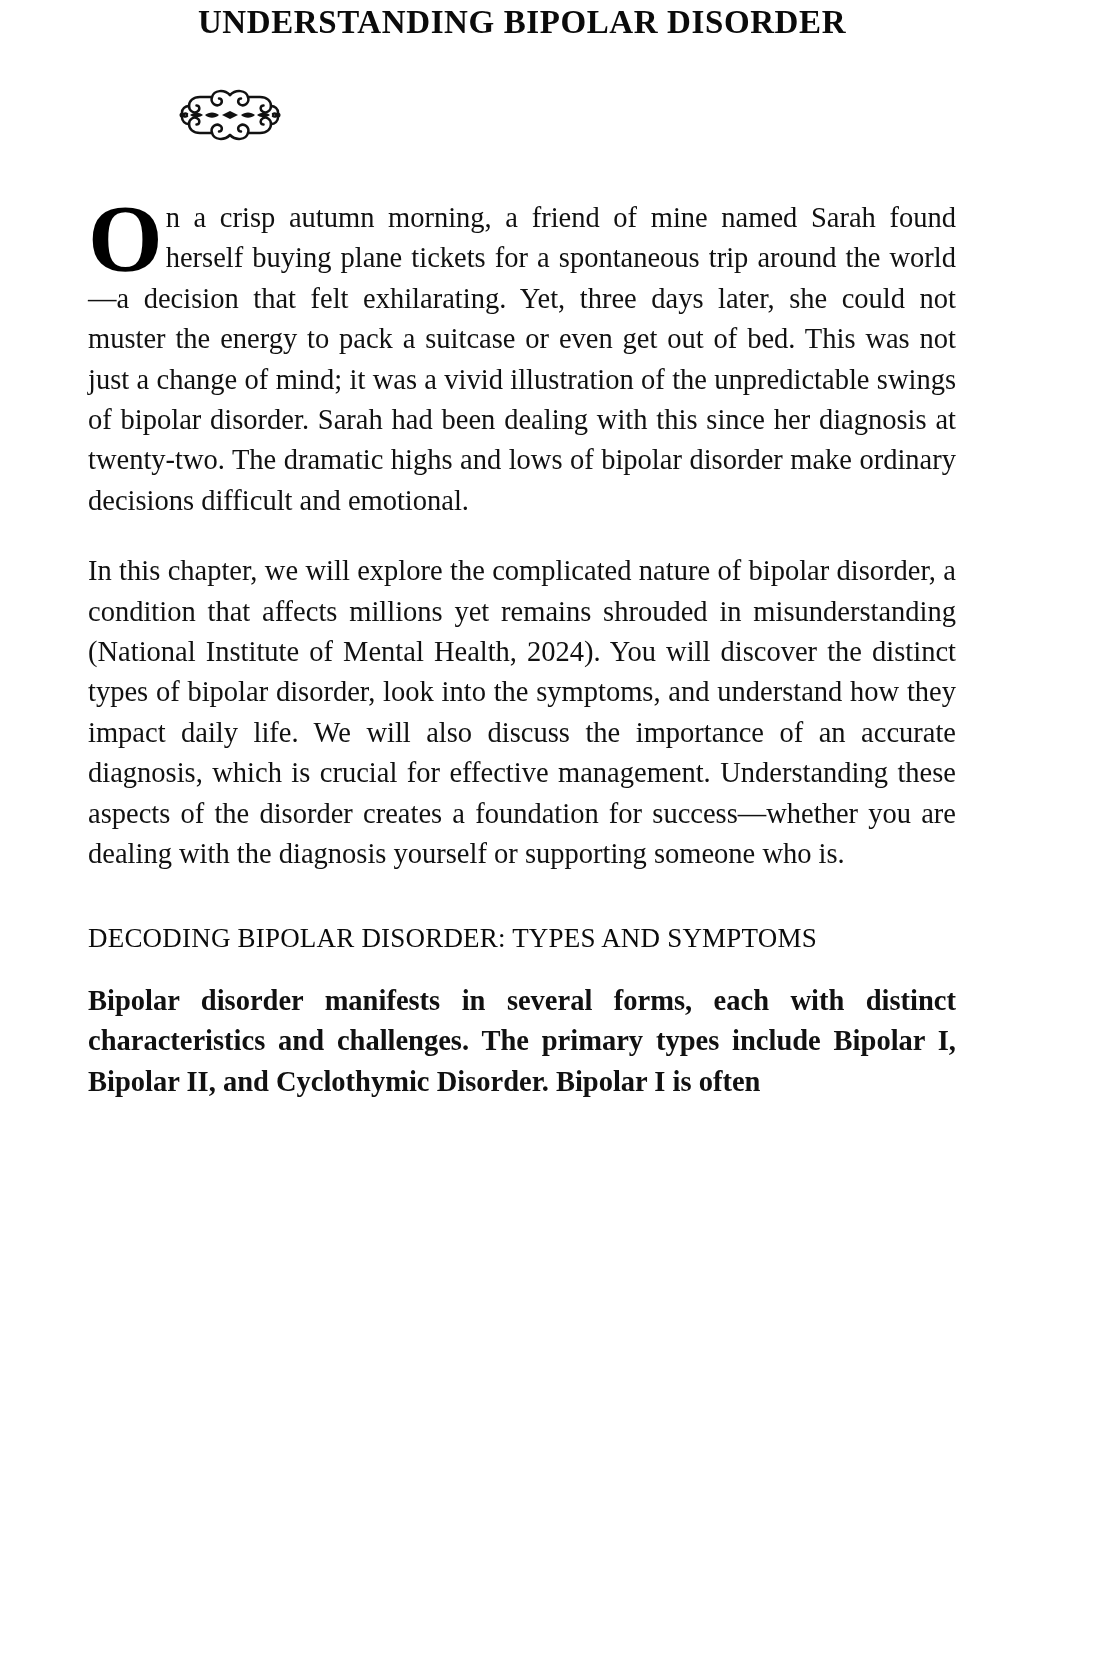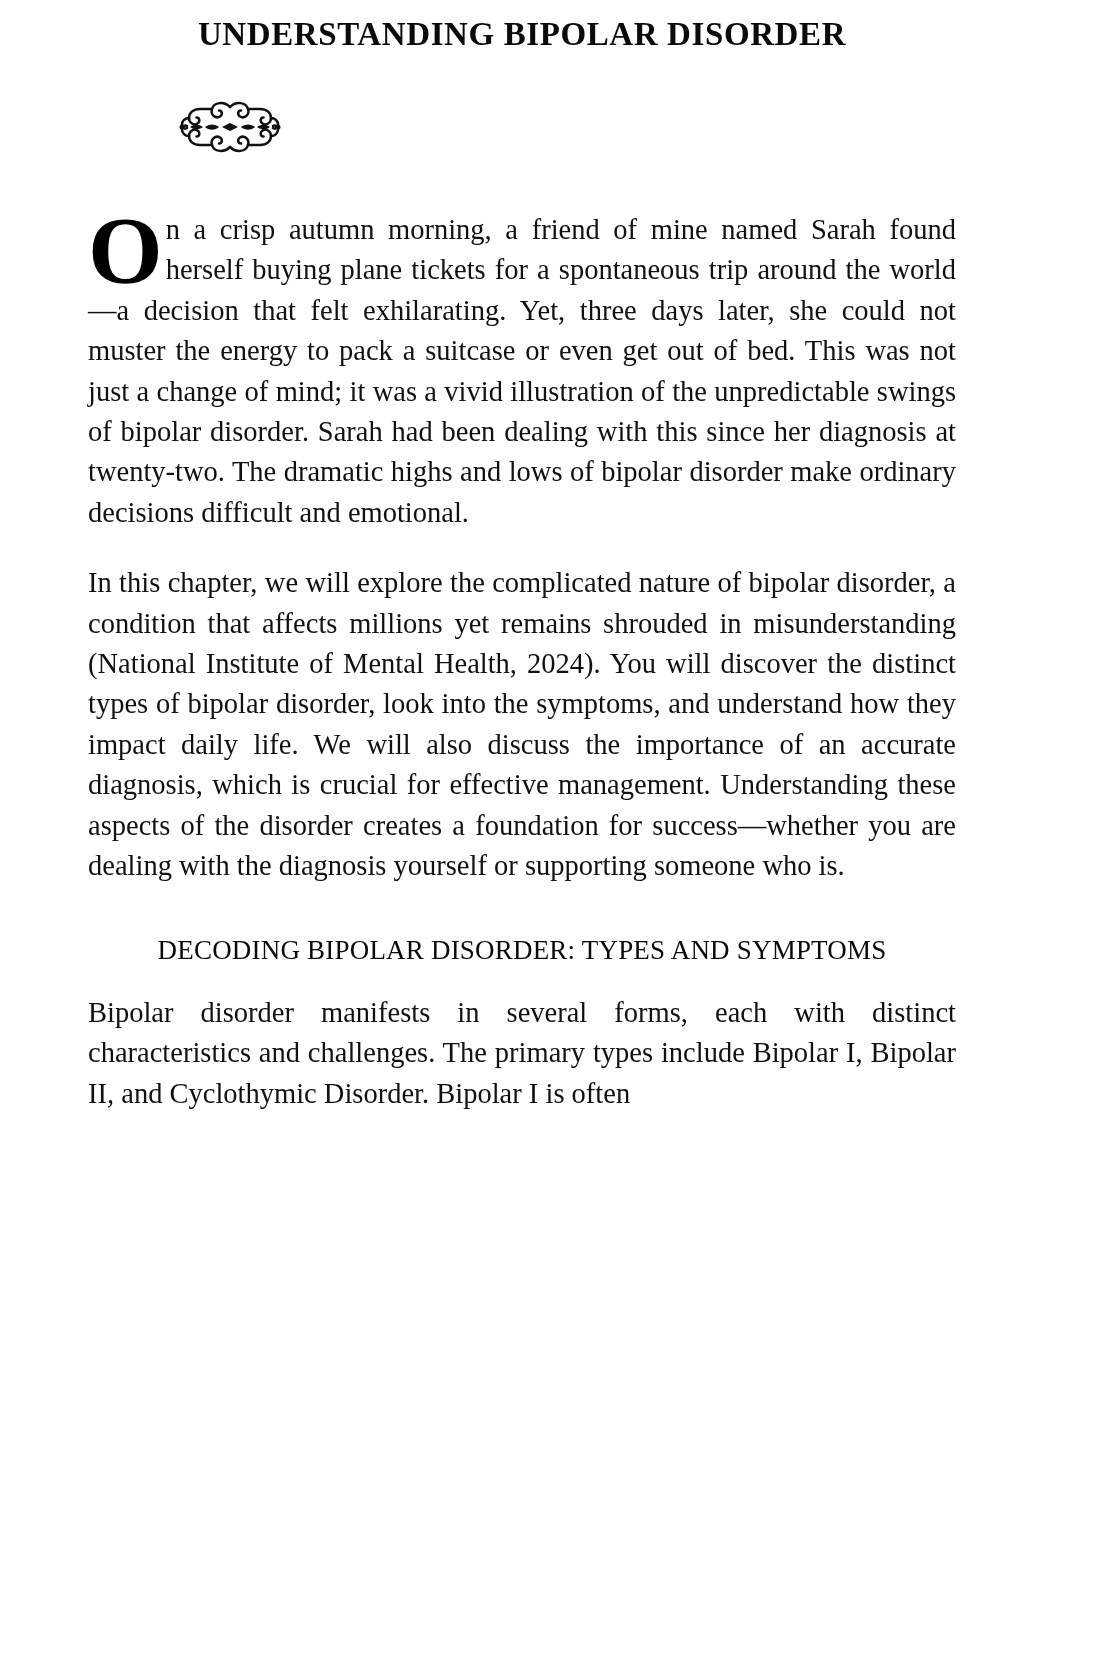--- a/index.html
+++ b/index.html
@@ -35,21 +35,21 @@
     text-transform: lowercase;
     line-height: 1.1;
     color: #111;
   }
   .chapter-label::first-letter { }
 
   .chapter-title {
     text-align: center;
     font-size: 33px;
     letter-spacing: 0.6px;
-    margin-top: 16px;
+    margin-top: 4px;
     line-height: 1.15;
     color: #0b0b0b;
     white-space: nowrap;
   }
 
   
   .ornament-wrap {
     margin-top: 42px;
     margin-left: 82px;
     width: 120px;
@@ -67,21 +67,21 @@
   }
   p.para {
     font-size: 28.5px;
     line-height: 40.4px;
     text-align: justify;
     text-justify: inter-word;
     margin: 0 0 30px 0;
     color: #111;
     hyphens: none;
   }
-  p.para:last-child { margin-bottom: 7px; }
+  p.para:last-child { margin-bottom: 7px; font-weight: bold; }
 
   p.dropcap-para {
     margin-bottom: 30px;
   }
   p.dropcap-para .dropcap {
     float: left;
     font-size: 96px;
     line-height: 0.72;
     padding: 4px 2px 0 0;
     margin: 2px 1px 0 0;
@@ -89,21 +89,21 @@
     font-family: "Liberation Serif", "DejaVu Serif", serif;
     color: #000;
   }
 
   
   h2.section-heading {
     font-size: 27px;
     font-weight: 400;
     letter-spacing: 0.2px;
     margin: 48px 0 26px 0;
-    text-align: center;
+    text-align: left;
     line-height: 1.2;
     color: #0b0b0b;
     white-space: nowrap;
   }
 
   .tail-para {
     text-align: justify;
   }
 </style>
 </head>

